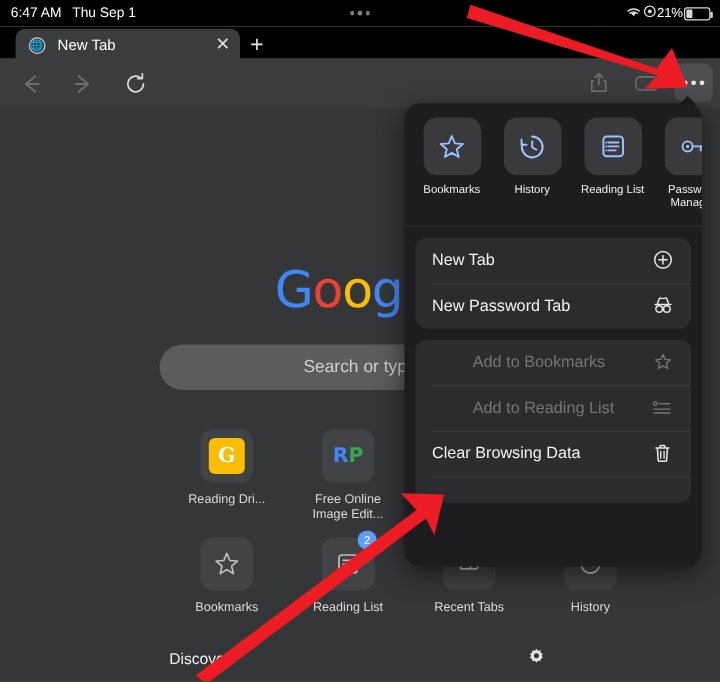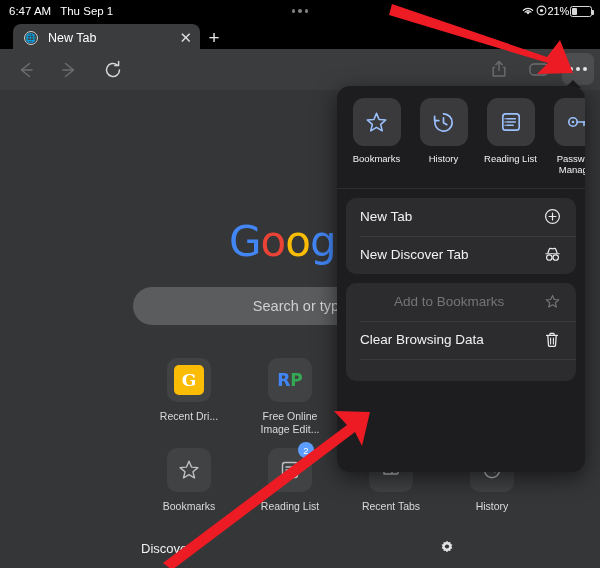--- a/index.html
+++ b/index.html
@@ -312,21 +312,21 @@
 
     <div id="fakebox">
       <span>Search or type</span>
     </div>
 
     <div class="tiles">
       <div class="tile">
         <div class="tile-icon">
           <span class="gdrive-ic">G</span>
         </div>
-        <div class="tile-label">Recent Dri...</div>
+        <div class="tile-label">Reading Dri...</div>
       </div>
       <div class="tile">
         <div class="tile-icon">
           <span class="rp-ic"><b>R</b><b>P</b></span>
         </div>
         <div class="tile-label">Free Online Image Edit...</div>
       </div>
       <div class="tile">
         <div class="tile-icon">
           <span class="fb-ic">f</span>
@@ -440,38 +440,49 @@
       <div class="mitem">
         <span class="mlabel">New Tab</span>
         <span class="mico">
           <svg width="17" height="17" viewBox="0 0 18 18">
               <circle cx="9" cy="9" r="7.3" stroke="currentColor" stroke-width="1.3" fill="none"></circle>
               <path d="M9 5.4 V12.6 M5.4 9 H12.6" stroke="currentColor" stroke-width="1.3" stroke-linecap="round"></path>
             </svg>
         </span>
       </div>
       <div class="mitem">
-        <span class="mlabel">New Discover Tab</span>
+        <span class="mlabel">New Password Tab</span>
         <span class="mico">
           <svg width="19" height="17" viewBox="0 0 20 18">
               <path d="M5.2 7.2 L6.6 3.4 Q7 2.4 8 2.6 L10 3 L12 2.6 Q13 2.4 13.4 3.4 L14.8 7.2" stroke="currentColor" stroke-width="1.3" fill="none" stroke-linecap="round" stroke-linejoin="round"></path>
               <path d="M3 8.2 H17" stroke="currentColor" stroke-width="1.3" stroke-linecap="round"></path>
               <circle cx="6.6" cy="12.2" r="2.9" stroke="currentColor" stroke-width="1.3" fill="none"></circle>
               <circle cx="13.4" cy="12.2" r="2.9" stroke="currentColor" stroke-width="1.3" fill="none"></circle>
             </svg>
         </span>
       </div>
     </div>
 
     <div class="mgroup">
       <div class="mitem disabled">
         <span class="mlabel">Add to Bookmarks</span>
         <span class="mico">
           <svg width="17" height="17" viewBox="0 0 24 24">
               <path d="M12 3.4 L14.5 9.2 L20.8 9.7 L16 13.8 L17.4 19.9 L12 16.7 L6.6 19.9 L8 13.8 L3.2 9.7 L9.5 9.2 Z" stroke="currentColor" stroke-width="1.6" fill="none" stroke-linejoin="round"></path>
+            </svg>
+        </span>
+      </div>
+      <div class="mitem disabled">
+        <span class="mlabel">Add to Reading List</span>
+        <span class="mico">
+          <svg width="18" height="16" viewBox="0 0 20 16">
+              <circle cx="3.4" cy="4" r="1.6" stroke="currentColor" stroke-width="1.2" fill="none"></circle>
+              <path d="M7 4 H17" stroke="currentColor" stroke-width="1.3" stroke-linecap="round"></path>
+              <path d="M2 9 H17" stroke="currentColor" stroke-width="1.3" stroke-linecap="round"></path>
+              <path d="M2 12.6 H17" stroke="currentColor" stroke-width="1.3" stroke-linecap="round"></path>
             </svg>
         </span>
       </div>
       <div class="mitem">
         <span class="mlabel">Clear Browsing Data</span>
         <span class="mico">
           <svg width="16" height="18" viewBox="0 0 16 18">
               <path d="M2.6 4.4 H13.4" stroke="currentColor" stroke-width="1.3" stroke-linecap="round"></path>
               <path d="M6 4.2 V2.9 Q6 2.3 6.7 2.3 H9.3 Q10 2.3 10 2.9 V4.2" stroke="currentColor" stroke-width="1.3" fill="none"></path>
               <path d="M3.8 4.6 L4.5 14.4 Q4.6 15.4 5.6 15.4 H10.4 Q11.4 15.4 11.5 14.4 L12.2 4.6" stroke="currentColor" stroke-width="1.3" fill="none" stroke-linejoin="round"></path>

